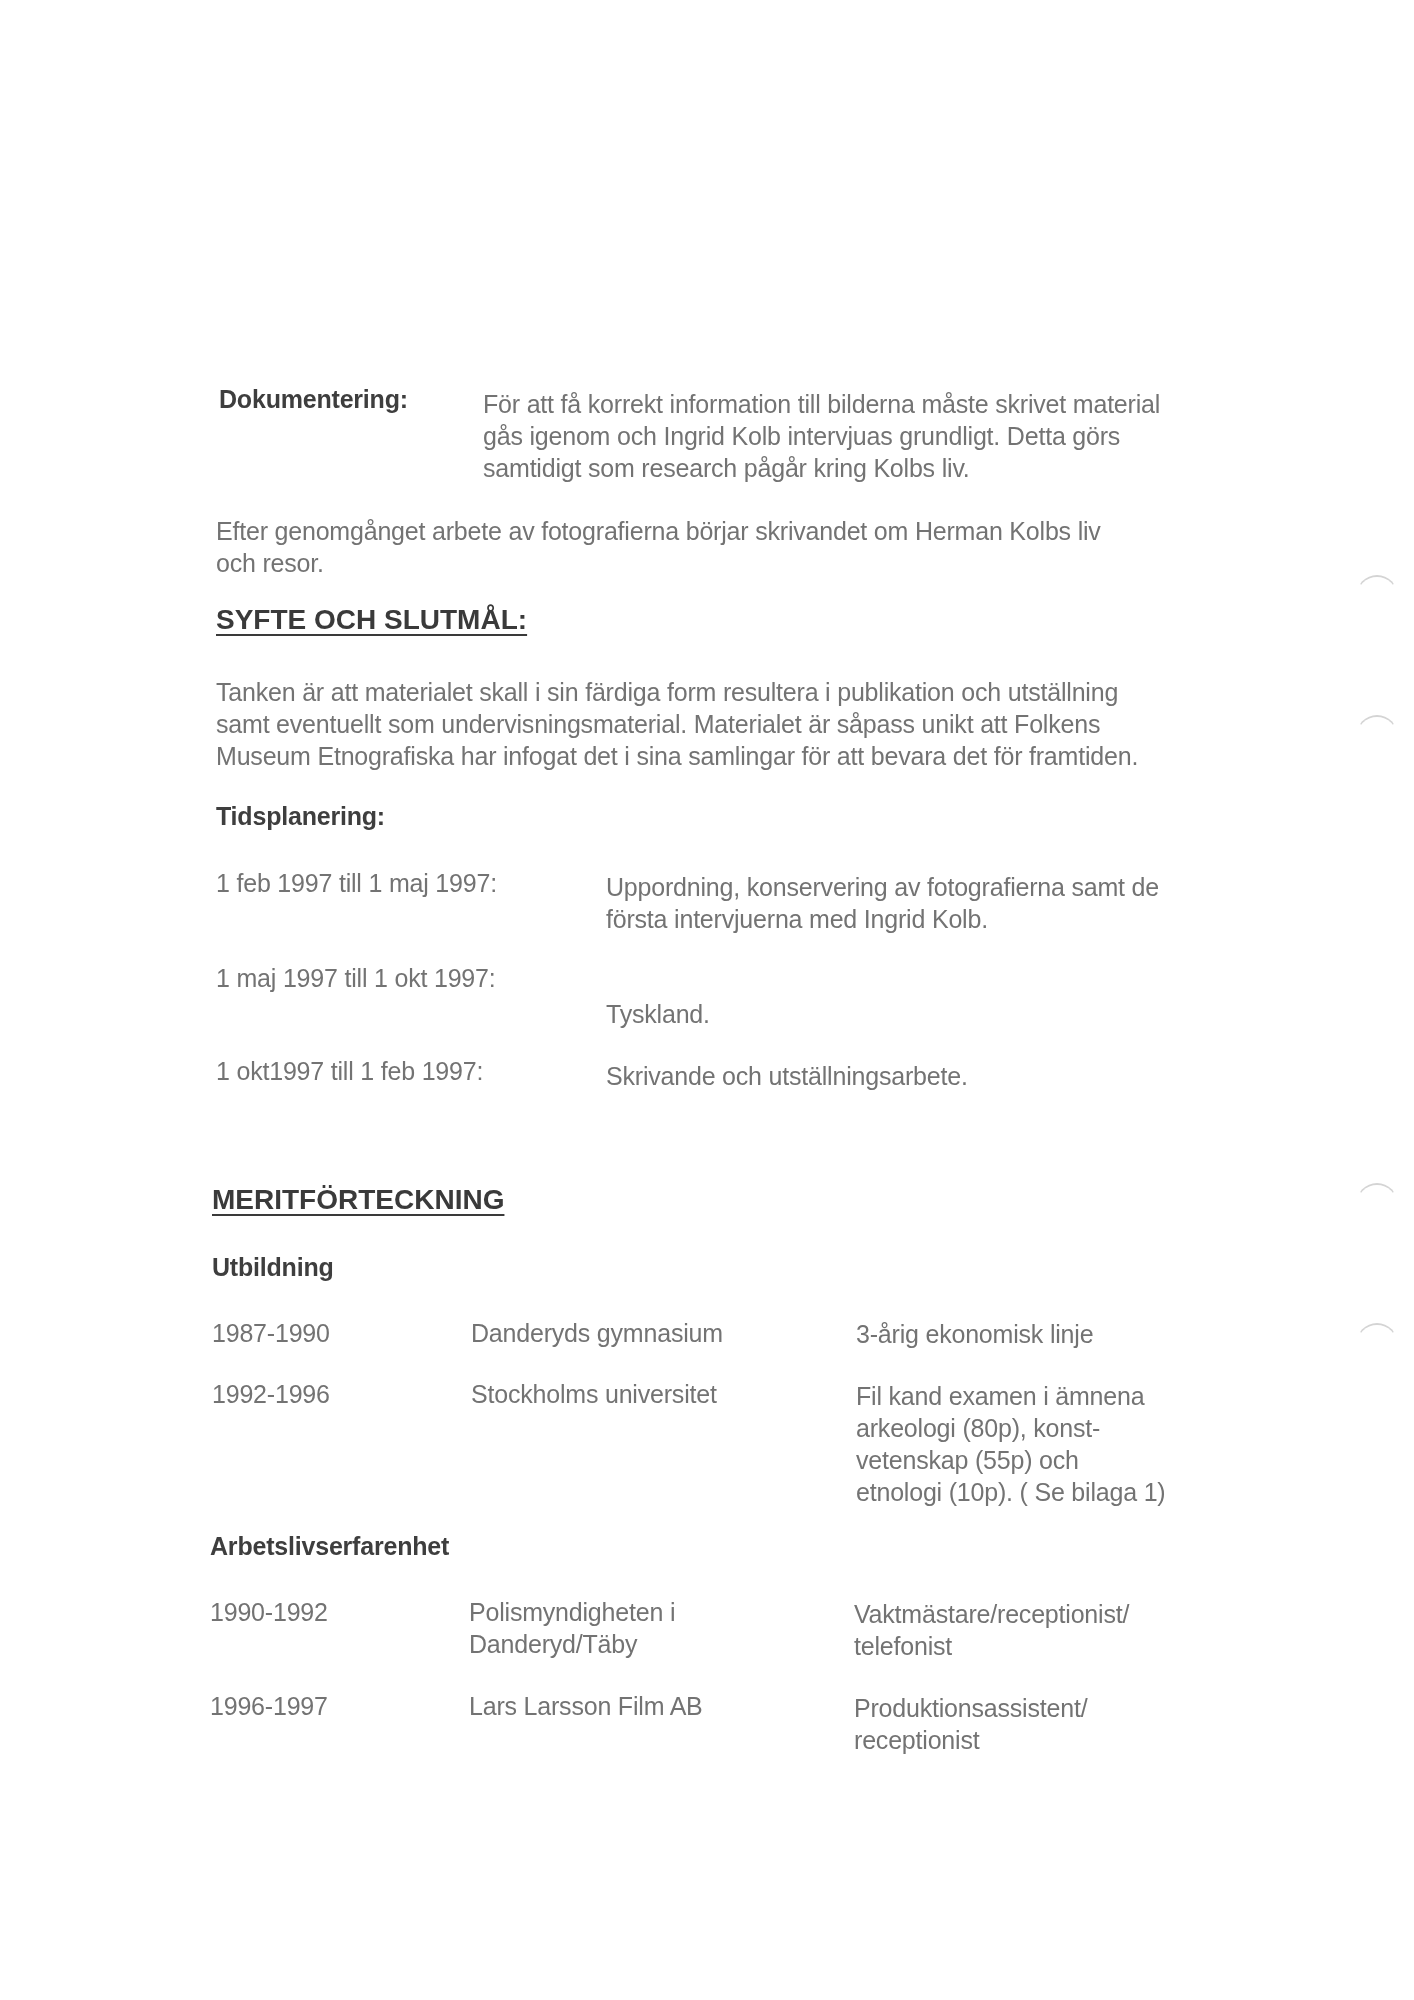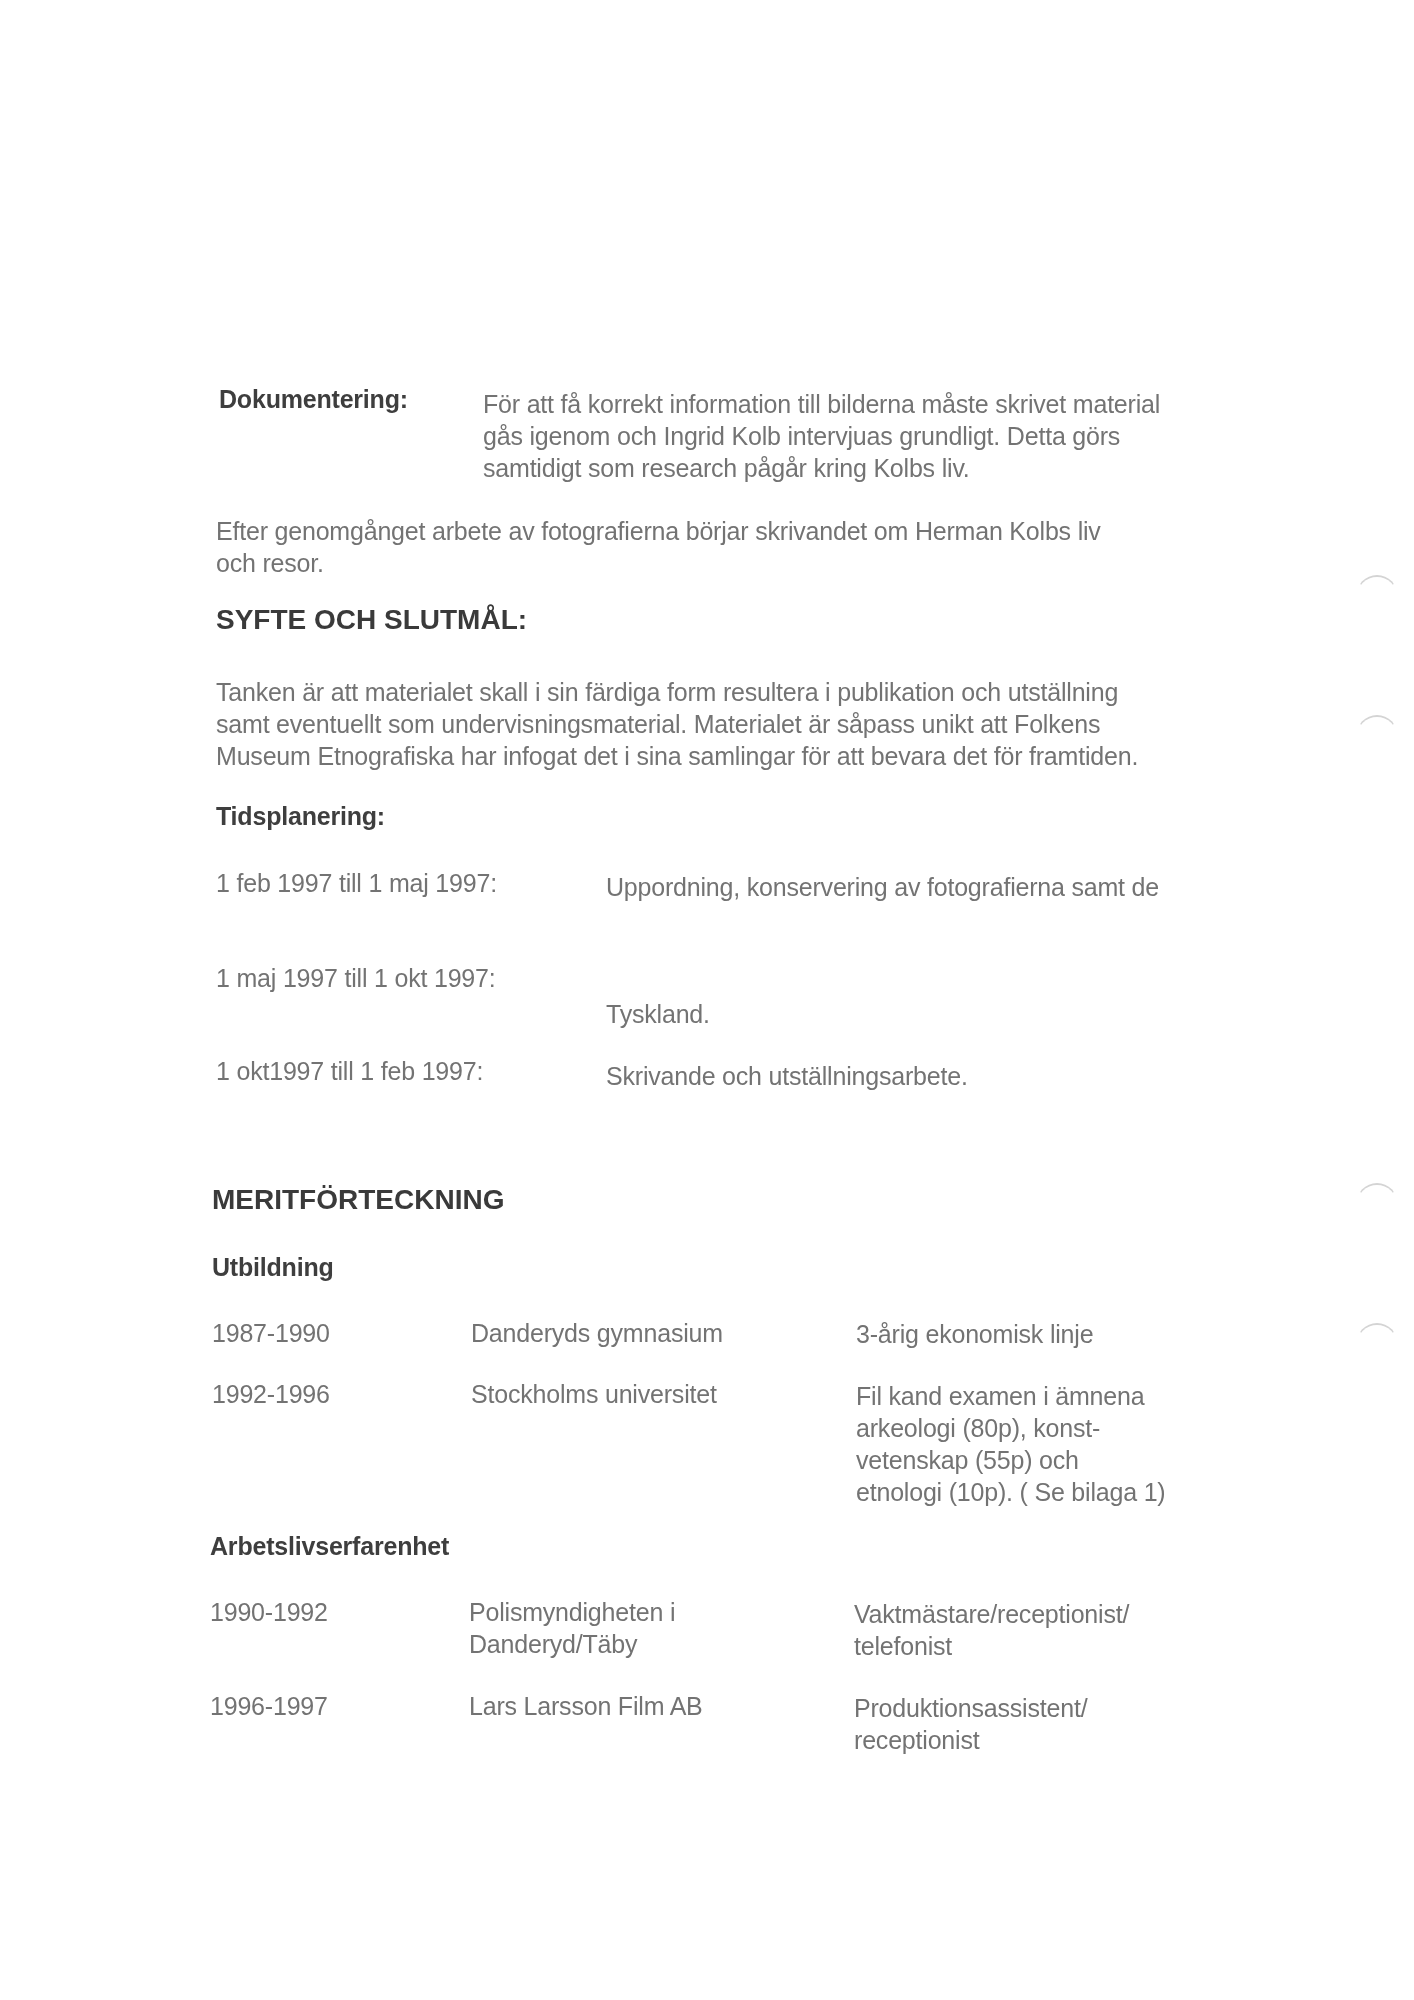--- a/index.html
+++ b/index.html
@@ -3,21 +3,21 @@
   <meta charset="utf-8">
   <style>
     html, body { margin: 0; padding: 0; background: #ffffff; }
     body {
       width: 1414px; height: 2000px; position: relative; overflow: hidden;
       font-family: "Liberation Sans", sans-serif; color: #4a4a4a;
     }
     .page { position: absolute; left: 16px; top: 0; width: 1414px; height: 2000px; margin-left: 10px; }
     .t { position: absolute; font-size: 25px; line-height: 32px; white-space: nowrap; color: #737373; letter-spacing: -0.2px; }
     .b { font-weight: bold; color: #3e3e3e; }
-    .h { position: absolute; font-size: 28px; font-weight: bold; text-decoration-thickness: 2px; text-underline-offset: 5px; color: #3a3a3a; white-space: nowrap; }
+    .h { position: absolute; font-size: 28px; font-weight: bold; text-decoration: underline; text-decoration-thickness: 2px; text-underline-offset: 5px; color: #3a3a3a; white-space: nowrap; }
     .hole { position: absolute; width: 40px; height: 40px; border-radius: 50%; border-top: 2px solid #d4d4d4; border-left: 1px solid transparent; border-right: 1px solid transparent; border-bottom: 1px solid transparent; }
   </style>
 </head>
 <body>
 
 <div class="page">
 
   <div class="hole" style="left:1330px; top:575px;"></div>
   <div class="hole" style="left:1330px; top:715px;"></div>
   <div class="hole" style="left:1330px; top:1183px;"></div>
@@ -33,20 +33,21 @@
 
   <div class="h" style="left:190px; top:604px;">SYFTE OCH SLUTMÅL:</div>
   <div class="t" style="left:190px; top:676px;">Tanken är att materialet skall i sin färdiga form resultera i publikation och utställning</div>
   <div class="t" style="left:190px; top:708px;">samt eventuellt som undervisningsmaterial. Materialet är såpass unikt att Folkens</div>
   <div class="t" style="left:190px; top:740px;">Museum Etnografiska har infogat det i sina samlingar för att bevara det för framtiden.</div>
 
   <div class="t b" style="left:190px; top:800px;">Tidsplanering:</div>
 
   <div class="t" style="left:190px; top:867px;">1 feb 1997 till 1 maj 1997:</div>
   <div class="t" style="left:580px; top:871px;">Uppordning, konservering av fotografierna samt de</div>
+  <div class="t" style="left:580px; top:903px;">första intervjuerna med Ingrid Kolb.</div>
 
   <div class="t" style="left:190px; top:962px;">1 maj 1997 till  1 okt 1997:</div>
   <div class="t" style="left:580px; top:998px;">Tyskland.</div>
 
   <div class="t" style="left:190px; top:1055px;">1 okt1997 till 1 feb 1997:</div>
   <div class="t" style="left:580px; top:1060px;">Skrivande och utställningsarbete.</div>
 
   <div class="h" style="left:186px; top:1184px;">MERITFÖRTECKNING</div>
 
   <div class="t b" style="left:186px; top:1251px;">Utbildning</div>

